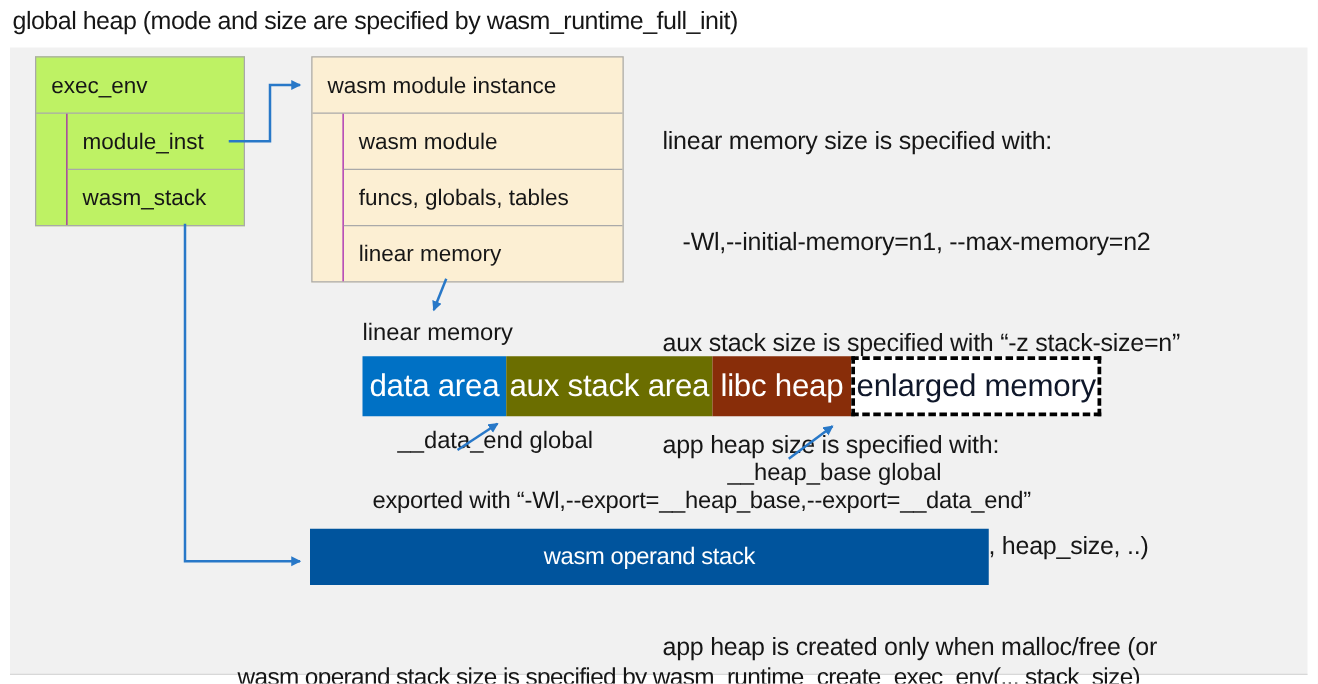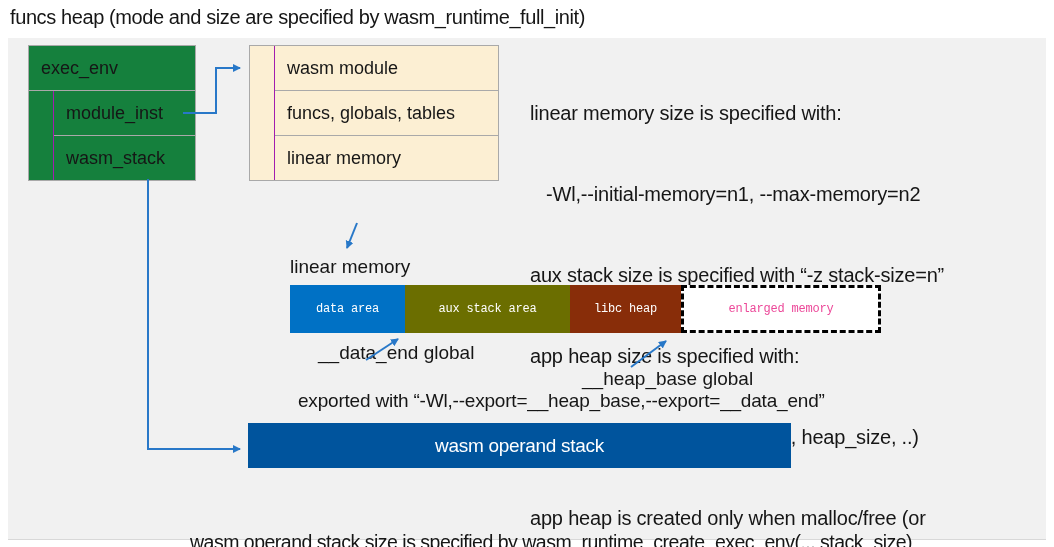--- a/index.html
+++ b/index.html
@@ -20,21 +20,21 @@
   .box-row:last-child{border-bottom:none;}
 
   
   .notes-right{position:absolute;left:530px;top:46px;width:520px;font-size:20px;line-height:27px;
                white-space:pre-wrap;letter-spacing:-0.2px;}
 
   
   .lm-label{position:absolute;left:290px;top:256px;font-size:19px;}
   .bar{position:absolute;left:290px;top:285px;height:48px;display:flex;}
   .seg{display:flex;align-items:center;justify-content:center;height:48px;box-sizing:border-box;}
-  .seg span{font-size:12px;letter-spacing:-0.2px;white-space:nowrap;font-family:Liberation Mono, monospace;}
+  .seg span{font-size:25px;letter-spacing:-0.2px;white-space:nowrap;}
   .seg-0{width:115px;} .seg-1{width:165px;} .seg-2{width:110px;} .seg-3{width:111px;}
   .seg-4{width:200px;border:3px dashed #000;background:#fff;}
 
   
   .lbl{position:absolute;font-size:19px;white-space:nowrap;}
   .data-end-label{left:318px;top:342px;}
   .heap-base-label{left:582px;top:368px;}
   .exported-line{left:298px;top:390px;letter-spacing:-0.2px;}
 
   
@@ -49,33 +49,34 @@
   
   .arrows{position:absolute;left:0;top:0;width:1054px;height:547px;pointer-events:none;}
   .arrows polyline{fill:none;stroke:var(--arrow,#2878c8);stroke-width:2;}
   .arrows marker path{fill:var(--arrow,#2878c8);}
 </style>
 </head>
 <body>
 
 <div class="page">
 
-  <div class="title">funcs heap (mode and size are specified by wasm_runtime_full_init)</div>
+  <div class="title">global heap (mode and size are specified by wasm_runtime_full_init)</div>
 
   <div class="canvas" style="background-color: rgb(241, 241, 241);"></div>
 
-  <div class="box exec-env" style="background-color: #15803d;">
+  <div class="box exec-env" style="background-color: #bef264;">
     <div class="box-header">exec_env</div>
     <div class="box-body">
       <div class="box-row">module_inst</div>
       <div class="box-row">wasm_stack</div>
     </div>
   </div>
 
   <div class="box module-instance" style="background-color: rgb(252, 239, 211);">
+    <div class="box-header">wasm module instance</div>
     <div class="box-body">
       <div class="box-row">wasm module</div>
       <div class="box-row">funcs, globals, tables</div>
       <div class="box-row">linear memory</div>
     </div>
   </div>
 
   <div class="notes-right">
     <div>linear memory size is specified with:</div>
     <div>   -Wl,--initial-memory=n1, --max-memory=n2</div>
@@ -92,21 +93,21 @@
     <div class="seg seg-0" style="background-color: rgb(0, 113, 197);">
       <span style="color: rgb(255, 255, 255);">data area</span>
     </div>
     <div class="seg seg-1" style="background-color: rgb(107, 110, 0);">
       <span style="color: rgb(255, 255, 255);">aux stack area</span>
     </div>
     <div class="seg seg-3" style="background-color: rgb(136, 45, 9);">
       <span style="color: rgb(255, 255, 255);">libc heap</span>
     </div>
     <div class="seg seg-4" style="background-color: rgb(255, 255, 255);">
-      <span style="color: #ec4899;">enlarged memory</span>
+      <span style="color: #0f172a;">enlarged memory</span>
     </div>
   </div>
 
   <div class="lbl data-end-label">__data_end global</div>
   <div class="lbl heap-base-label">__heap_base global</div>
   <div class="lbl exported-line">exported with “-Wl,--export=__heap_base,--export=__data_end”</div>
 
   <div class="operand" style="background-color: rgb(0, 84, 157);">
     <span>wasm operand stack</span>
   </div>

